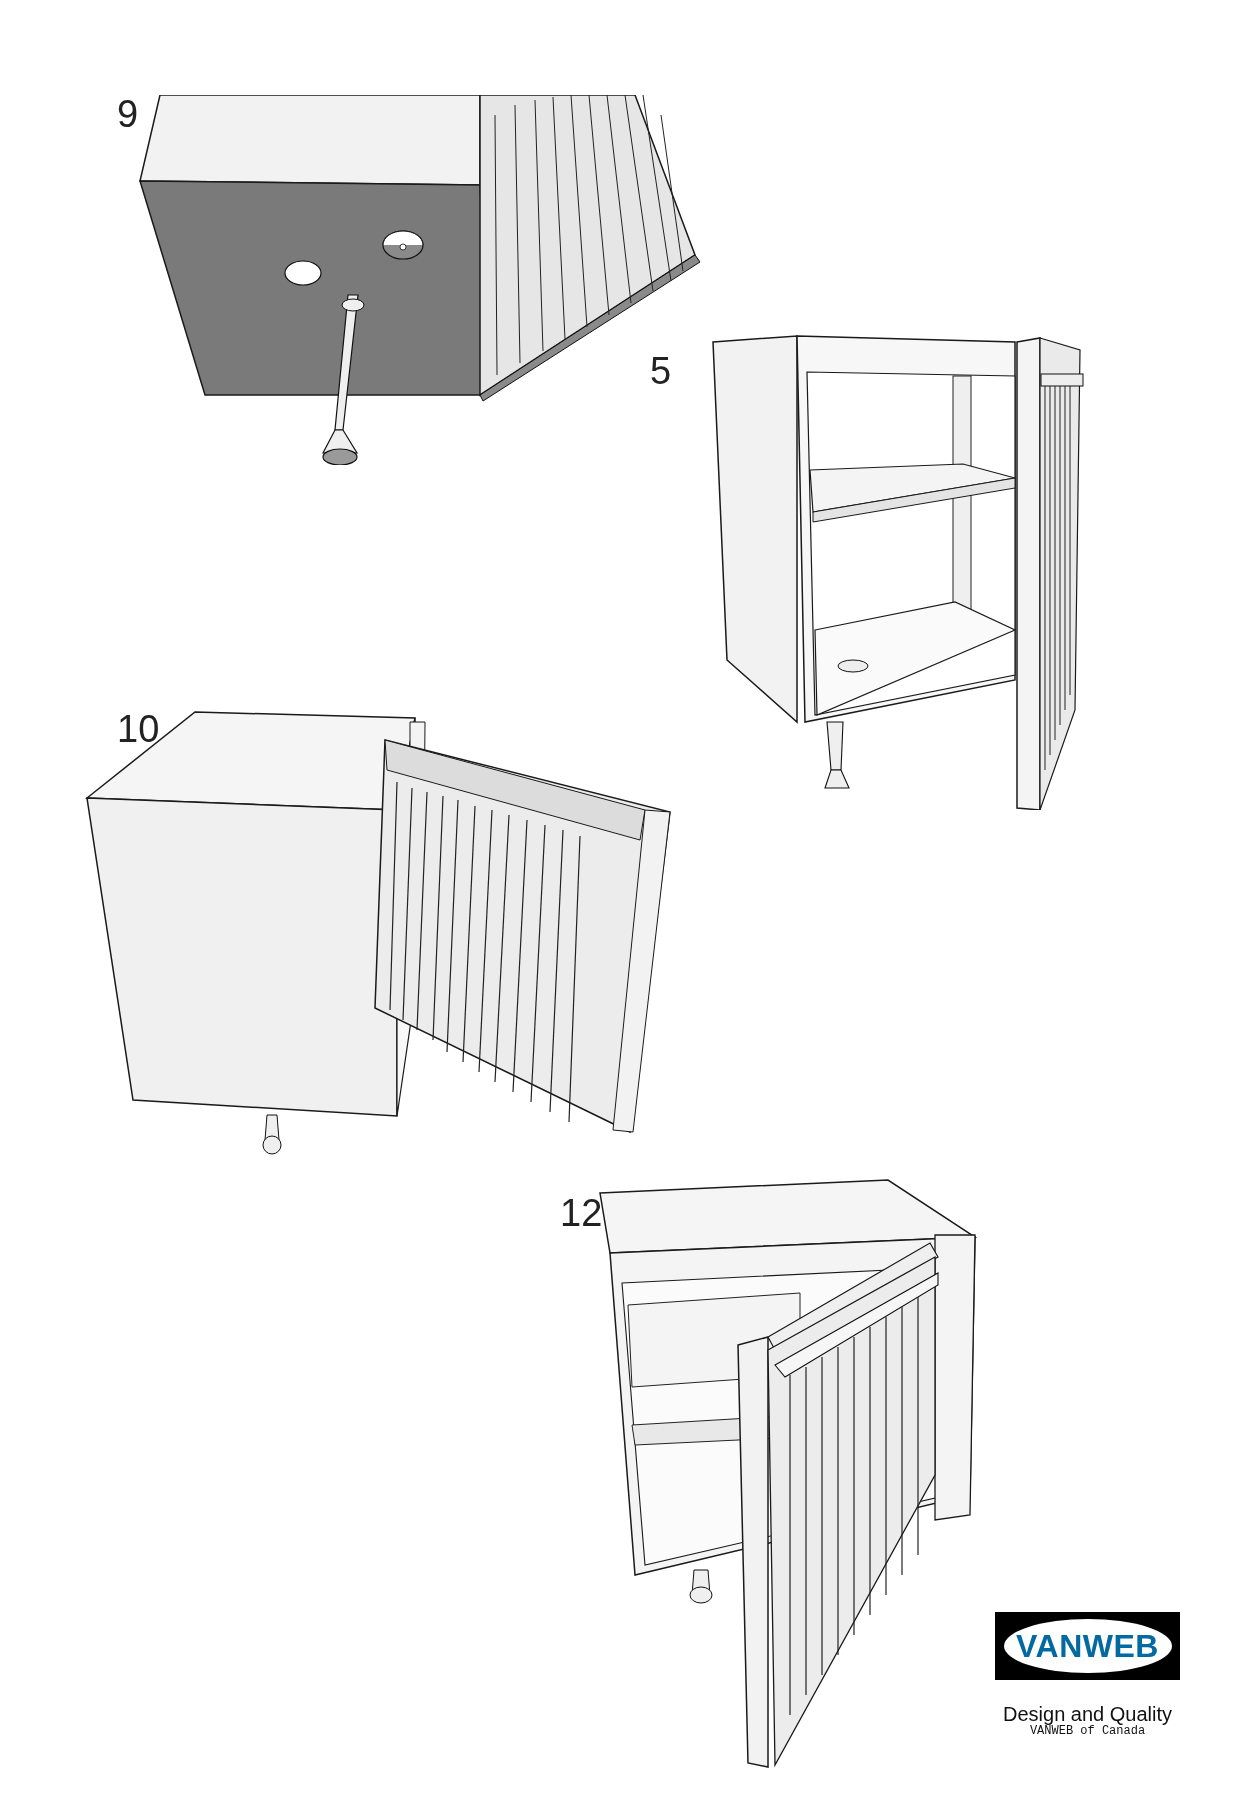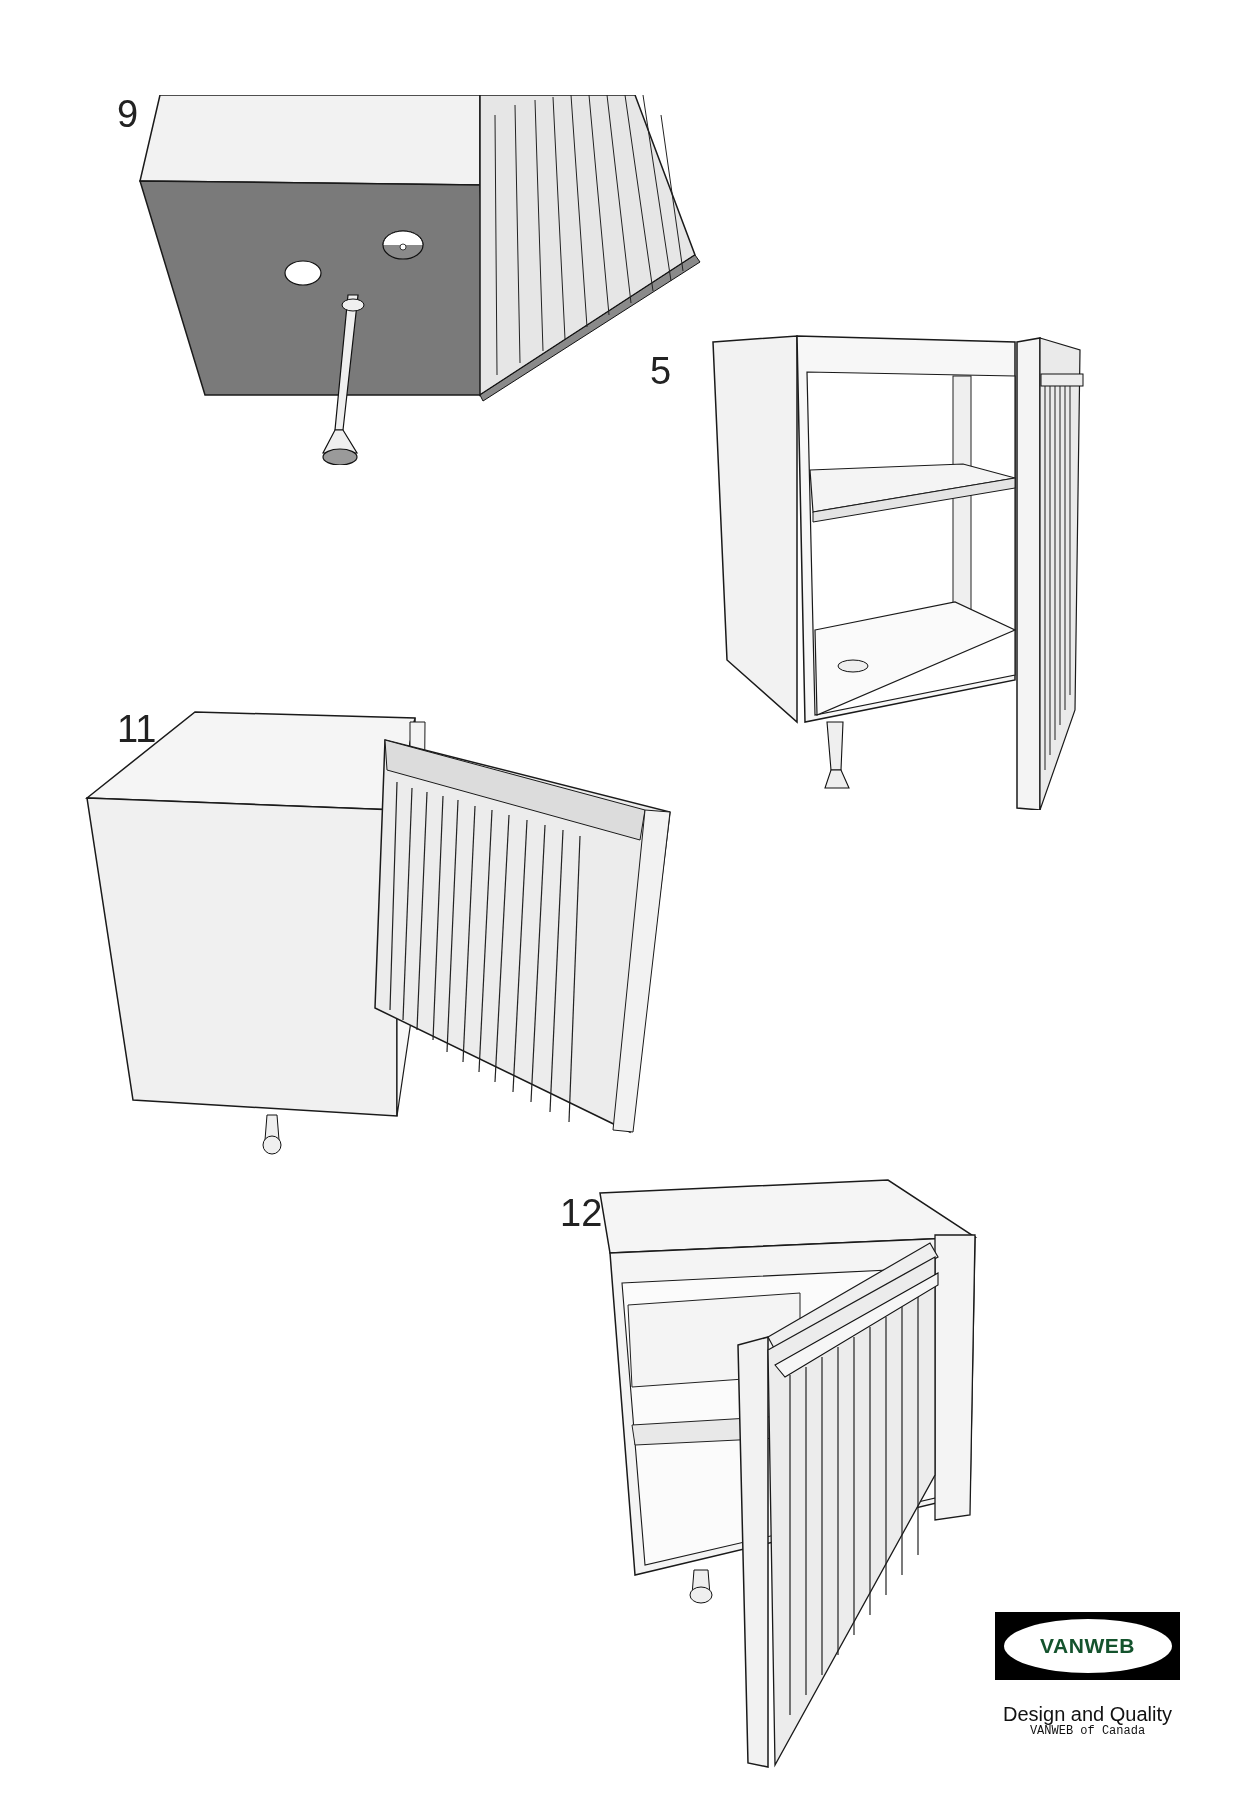--- a/index.html
+++ b/index.html
@@ -3,21 +3,21 @@
 <meta charset="utf-8">
 <style>
   html, body { margin:0; padding:0; background:#ffffff; }
   body { width:1242px; height:1800px; position:relative; overflow:hidden; font-family:"Liberation Sans", sans-serif; }
   .step-num { position:absolute; font-family:"Liberation Sans", sans-serif; font-size:38px; color:#222; line-height:1; }
   .illus { position:absolute; }
   .illus svg { display:block; }
   .logo { position:absolute; left:995px; top:1612px; width:185px; }
   .logo-box { width:185px; height:68px; background:#000; display:flex; align-items:center; justify-content:center; }
   .logo-oval { width:168px; height:54px; background:#fff; border-radius:50%; display:flex; align-items:center; justify-content:center; }
-  .logo-word { font-family:"Liberation Sans", sans-serif; font-weight:bold; font-size:21px; color:#14532d; letter-spacing:0.5px; }
+  .logo-word { font-family:"Liberation Sans", sans-serif; font-weight:bold; font-size:32px; color:#0369a1; letter-spacing:0.5px; }
   .logo-tag { text-align:center; font-size:20px; color:#111; margin-top:24px; line-height:1.05; }
   .logo-sub { text-align:center; font-size:12px; color:#111; line-height:1.1;font-family:Liberation Mono, monospace; }
 </style>
 </head>
 <body>
 
 <div class="step-num" style="left:117px;top:95px;">9</div>
 <div class="illus" style="left:135px;top:95px;">
   <svg width="650" height="370" viewBox="0 0 650 370">
 
@@ -80,21 +80,21 @@
       <line x1="340" y1="56" x2="340" y2="440"></line>
       <line x1="345" y1="56" x2="345" y2="425"></line>
       <line x1="350" y1="56" x2="350" y2="410"></line>
       <line x1="355" y1="56" x2="355" y2="395"></line>
       <line x1="360" y1="56" x2="360" y2="380"></line>
       <line x1="365" y1="56" x2="365" y2="365"></line>
     </g>
   </svg>
 </div>
 
-<div class="step-num" style="left:117px;top:710px;">11</div>
+<div class="step-num" style="left:117px;top:710px;">10</div>
 <div class="illus" style="left:85px;top:710px;">
   <svg width="600" height="470" viewBox="0 0 600 470">
 
     <polygon points="110,2 330,8 312,100 2,88" fill="#f5f5f5" stroke="#1a1a1a" stroke-width="1.5"></polygon>
 
     <polygon points="2,88 312,100 312,406 48,390" fill="#f0f0f0" stroke="#1a1a1a" stroke-width="1.5"></polygon>
 
     <polygon points="312,100 330,8 335,250 312,406" fill="#f8f8f8" stroke="#1a1a1a" stroke-width="1.2"></polygon>
     <polygon points="325,12 340,12 338,256 325,256" fill="#f4f4f4" stroke="#1a1a1a" stroke-width="1"></polygon>
     <line x1="312" y1="195" x2="325" y2="185" stroke="#222"></line>

